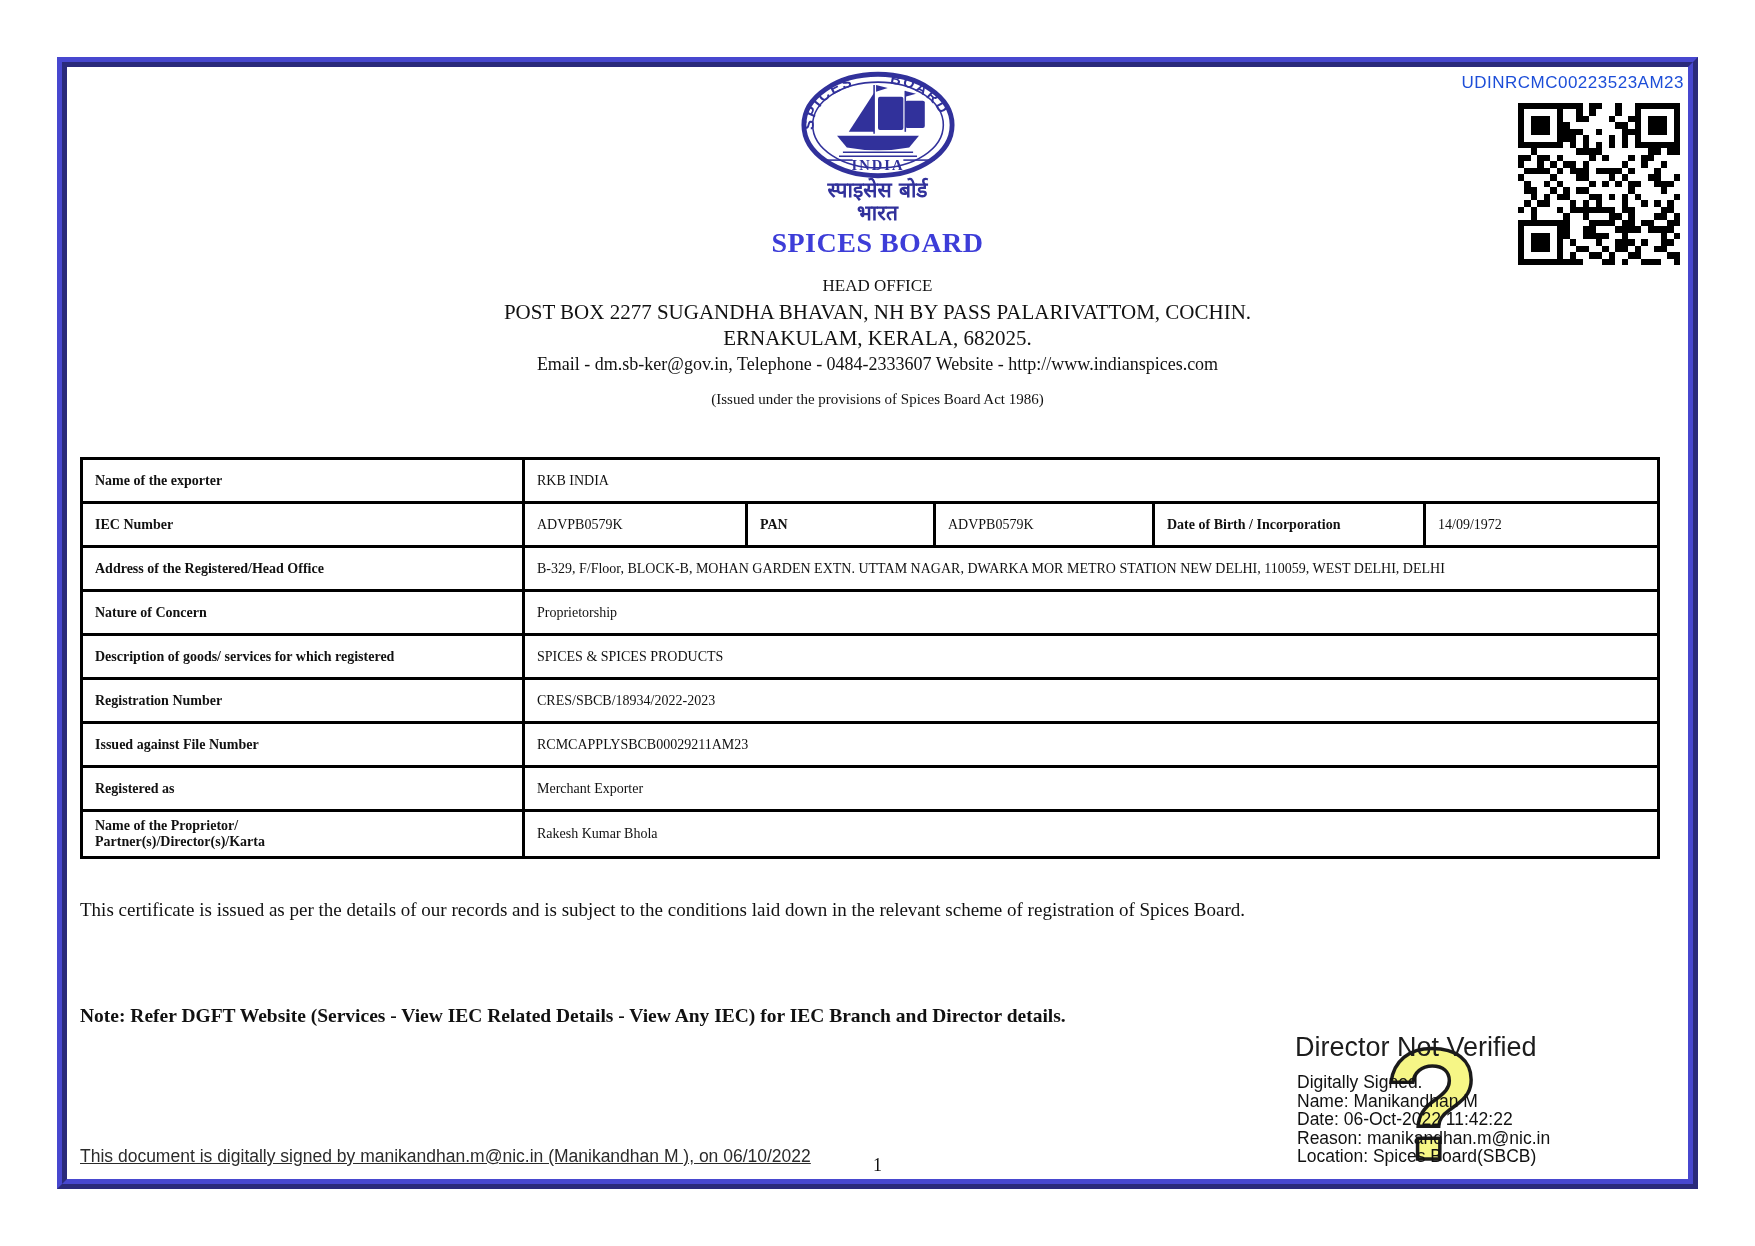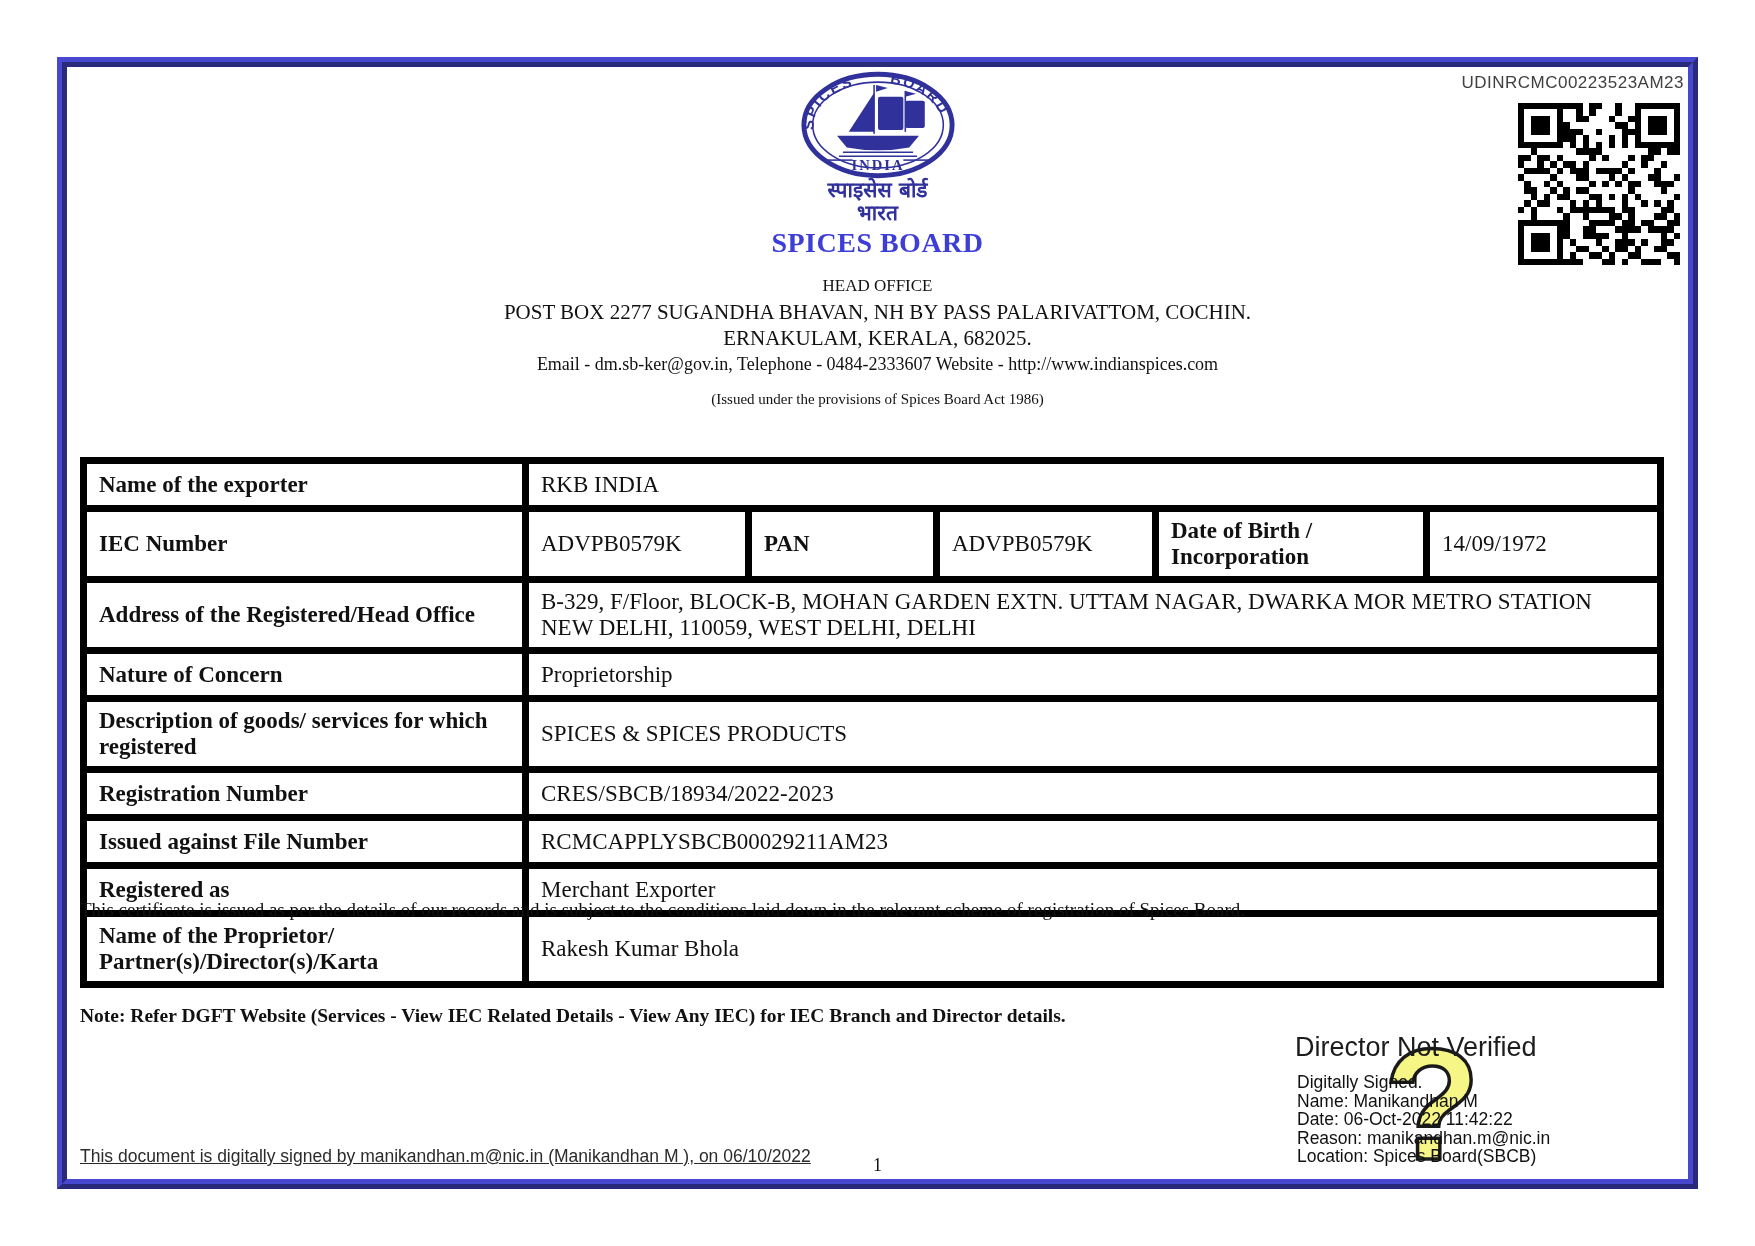--- a/index.html
+++ b/index.html
@@ -3,38 +3,38 @@
 <meta charset="utf-8">
 <style>
   html,body{margin:0;padding:0;background:#ffffff;}
   .page{position:relative;width:1755px;height:1246px;background:#ffffff;overflow:hidden;
         font-family:"Liberation Serif",serif;color:#111;}
   .frame{position:absolute;left:57px;top:57px;width:1641px;height:1132px;
          border:10px ridge #4747cf;box-sizing:border-box;}
   .content{position:absolute;left:67px;top:67px;width:1621px;height:1112px;}
 
   .udin{position:absolute;top:6px;right:4px;font-family:"Liberation Sans",sans-serif;
-        font-size:17px;color:#404040;letter-spacing:.5px;}
+        font-size:17px;color:#1d4ed8;letter-spacing:.5px;}
   .qr{position:absolute;top:36px;right:8px;width:162px;height:162px;}
 
   .header{position:absolute;left:0;top:4px;width:100%;text-align:center;}
   .logo{display:block;margin:0 auto;}
   .hindi{font-family:"DejaVu Sans",sans-serif;font-weight:bold;color:#31319b;
          font-size:21px;line-height:23px;}
   .orgname{color:#3d3dd8;font-weight:bold;font-size:28px;line-height:32px;margin-top:2px;letter-spacing:.5px;}
   .headoffice{font-size:17px;line-height:26px;margin-top:14px;}
   .addr{font-size:21px;line-height:26px;}
   .contact{font-size:18px;line-height:24px;margin-top:1px;}
 
   .doc-title{position:absolute;left:0;top:293px;width:100%;text-align:center;
              color:#3d3dd8;font-weight:bold;font-size:25px;}
   .doc-subtitle{position:absolute;left:0;top:324px;width:100%;text-align:center;font-size:15px;}
 
   table{border-collapse:collapse;table-layout:fixed;}
-  td{border:7px solid #000000;font-size:23px;padding:6px 12px;vertical-align:middle;
+  td{border:3px solid #000000;font-size:14px;padding:6px 12px;vertical-align:middle;
      overflow:hidden;}
   td.lbl{font-weight:bold;}
   .main-table{position:absolute;left:13px;top:390px;width:1577px;}
   .main-table td{height:29px;}
   .valid-table{position:absolute;left:13px;top:878px;width:1577px;}
   .valid-table td{height:28px;}
 
   .cert-note{position:absolute;left:13px;top:832px;width:1570px;font-size:19px;}
   .dgft-note{position:absolute;left:13px;top:938px;width:1570px;font-size:19.5px;font-weight:bold;}
 

